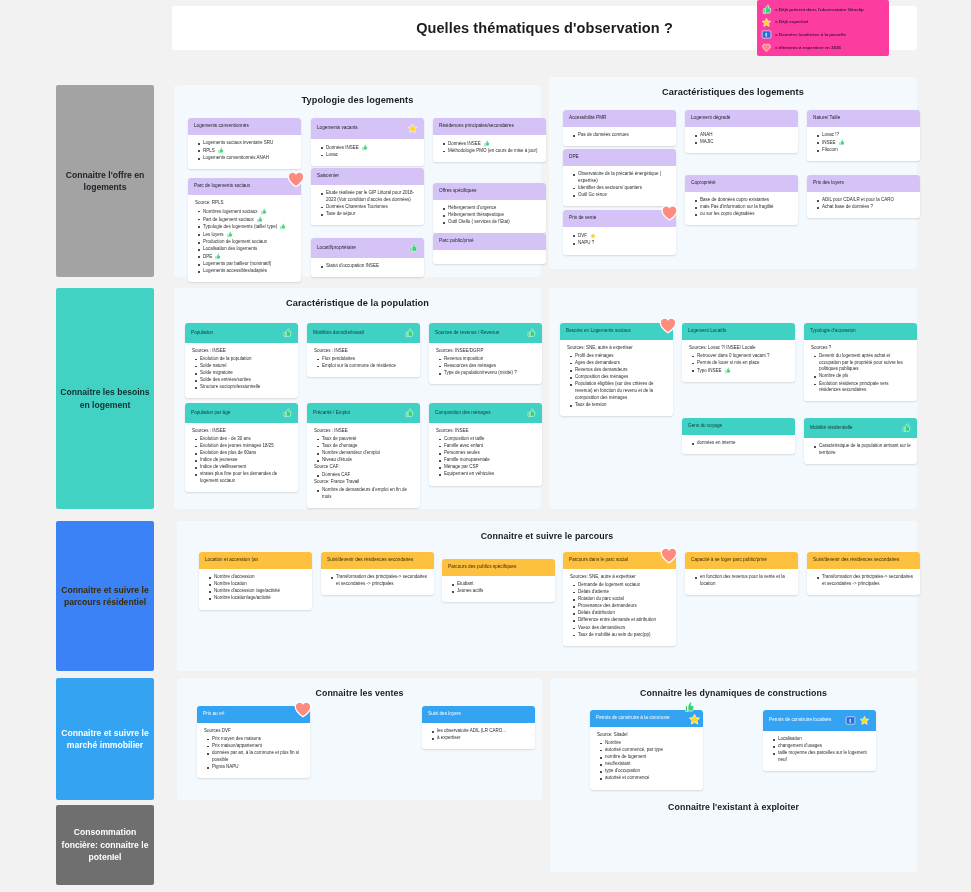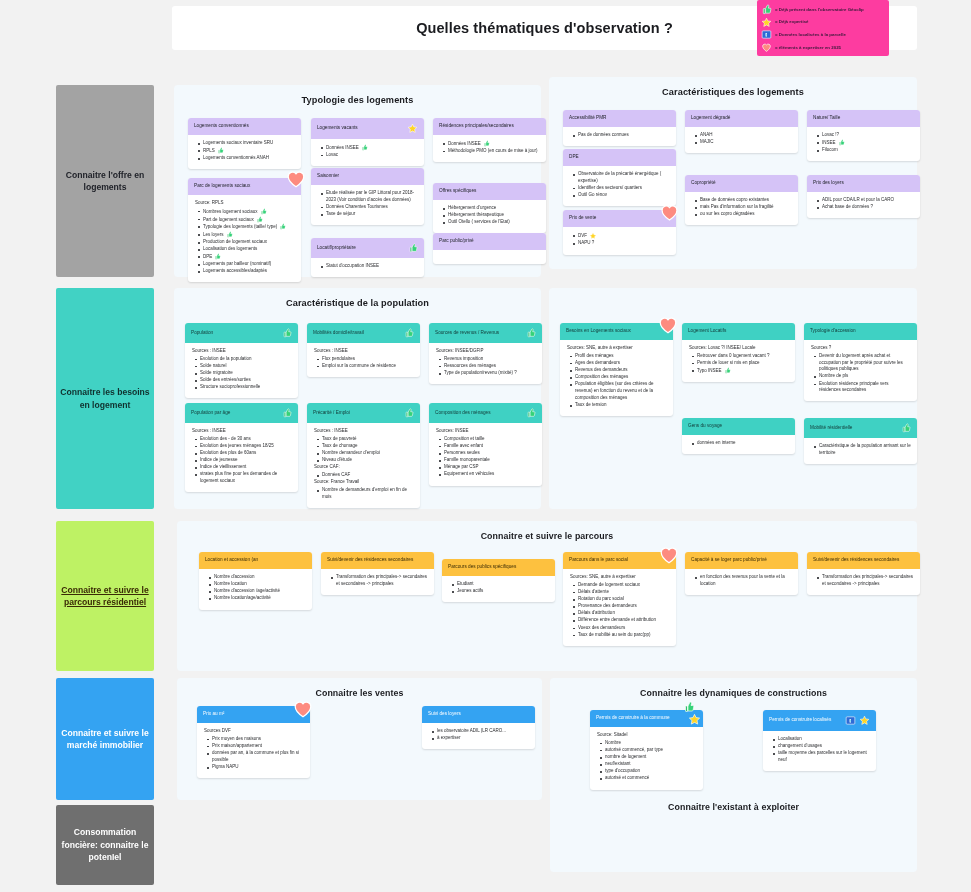--- a/index.html
+++ b/index.html
@@ -88,21 +88,21 @@
   
   .h-purple { background: #d5c3f7; color: #21232a; }
   .h-teal   { background: #3fd1c3; color: #123b38; }
   .h-yellow { background: #fdc13f; color: #3b2c05; }
   .h-blue   { background: #34a3f2; color: #ffffff; }
   .h-gray   { background: #6f6f6f; color: #ffffff; }
 
   
   .r-purple { background: #a3a3a3; color: #21232a; }
   .r-teal   { background: #41d2c4; color: #10302e; }
-  .r-yellow { background: #bef264; color: #3a2b06; text-decoration: underline; }
+  .r-yellow { background: #3b82f6; color: #3a2b06; }
   .r-blue   { background: #34a3f2; color: #ffffff; }
   .r-gray   { background: #6f6f6f; color: #ffffff; }
 
   
   .sticker { position: absolute; z-index: 5; }
   .empty-card .card-body { min-height: 14px; }
 </style>
 </head>
 <body>
 

